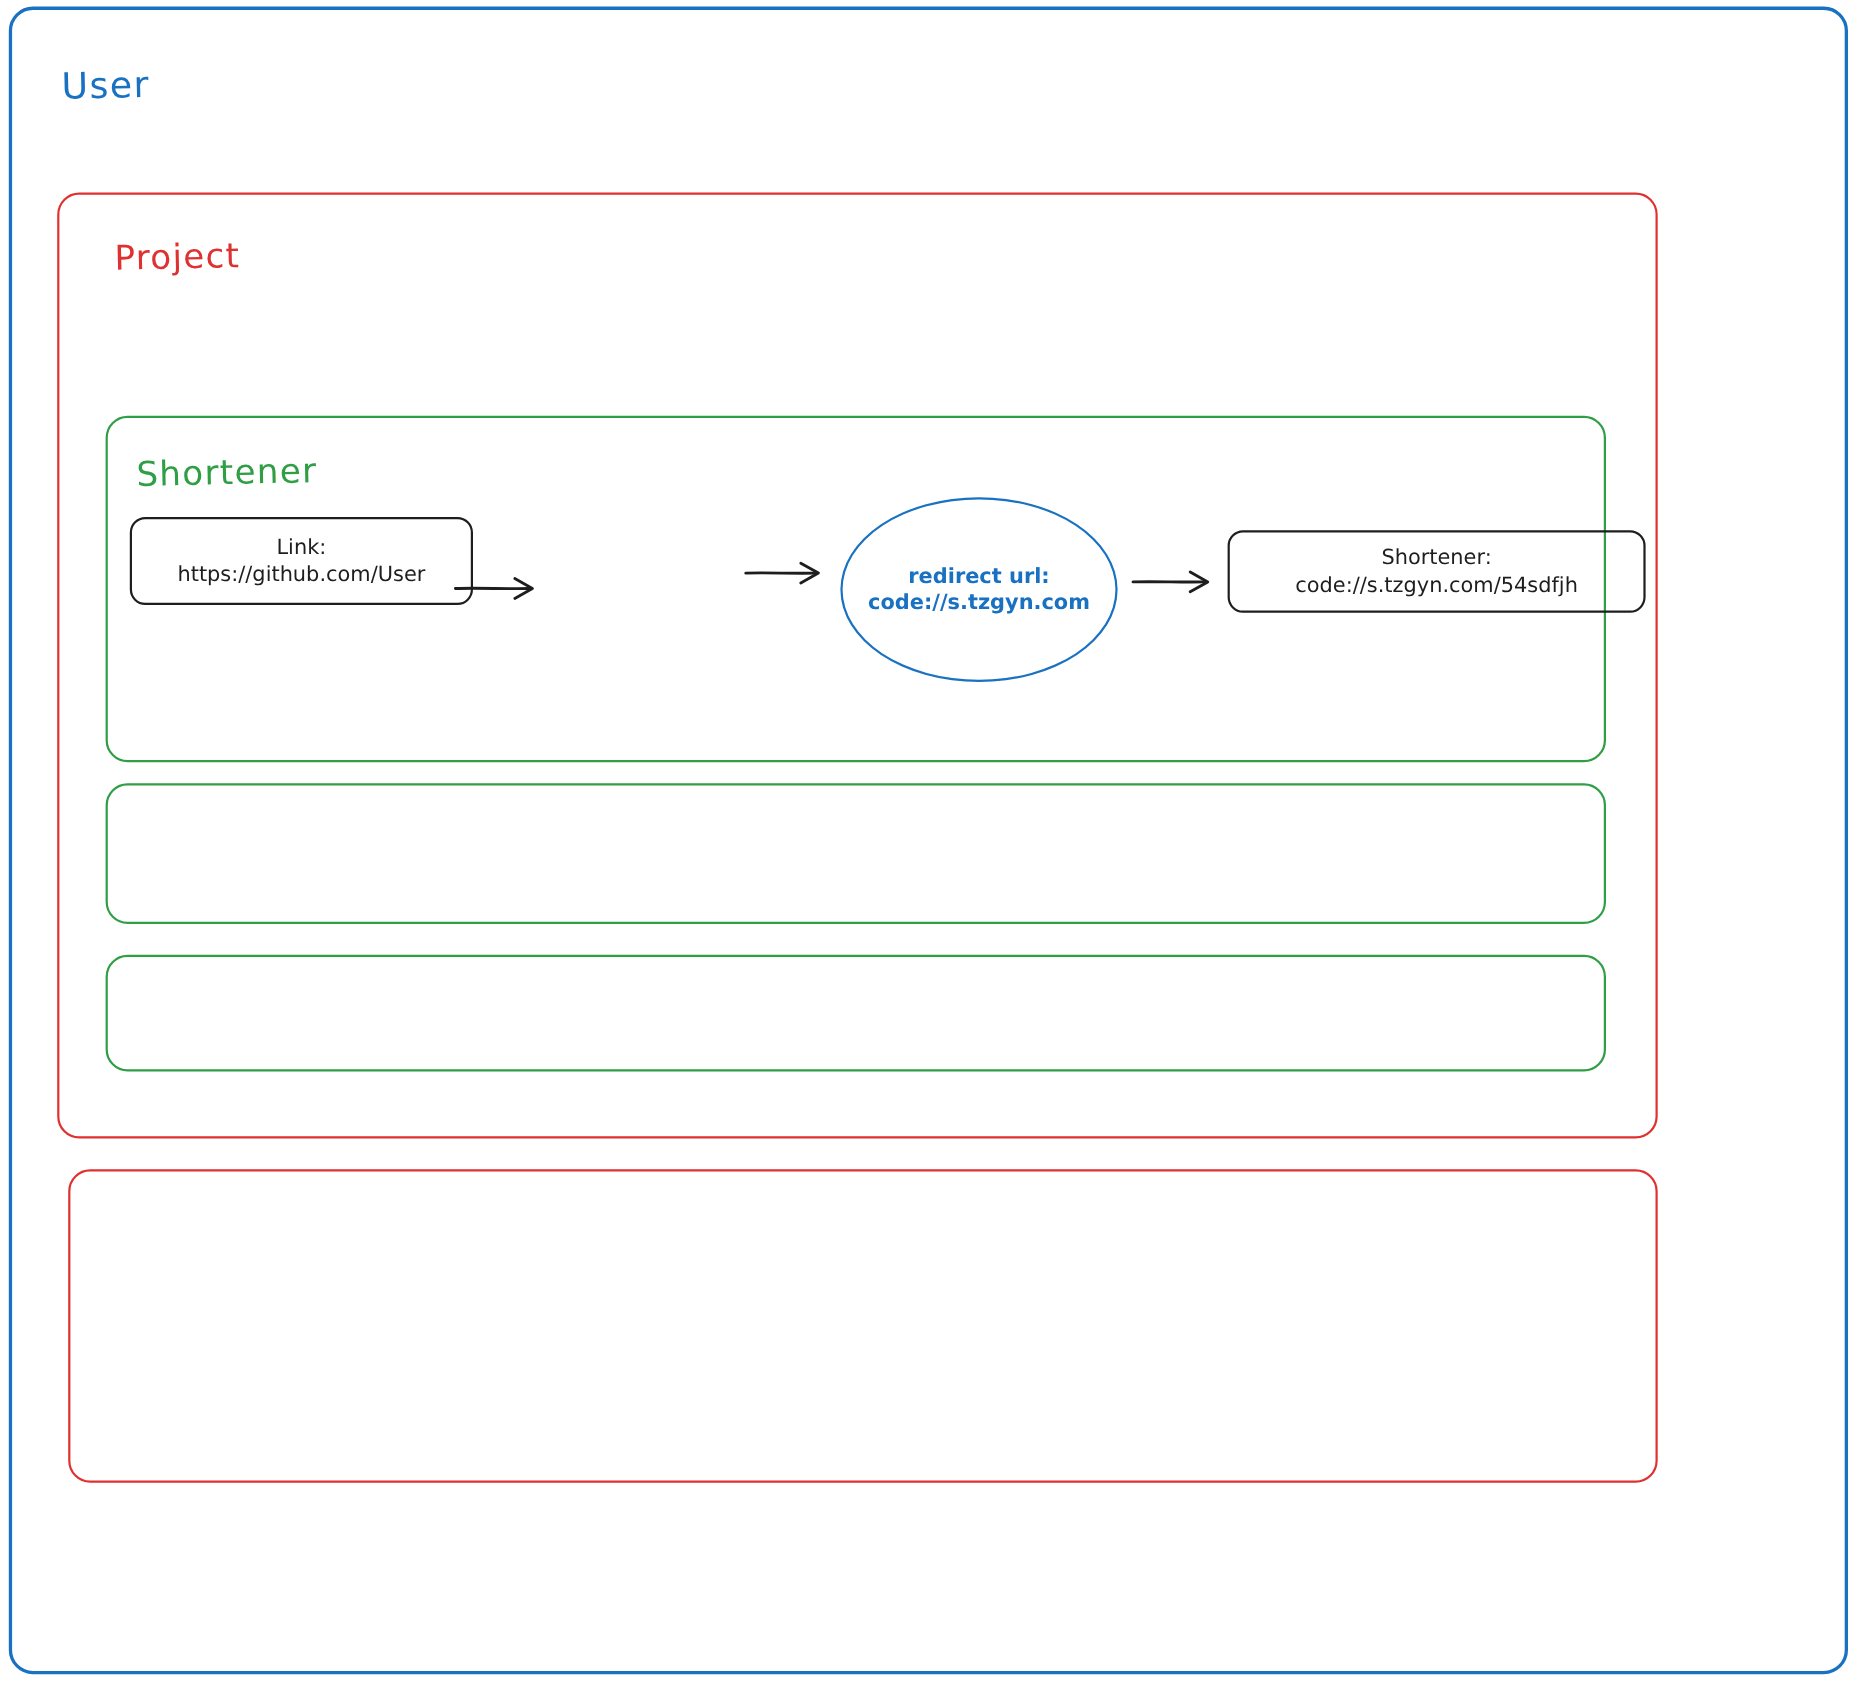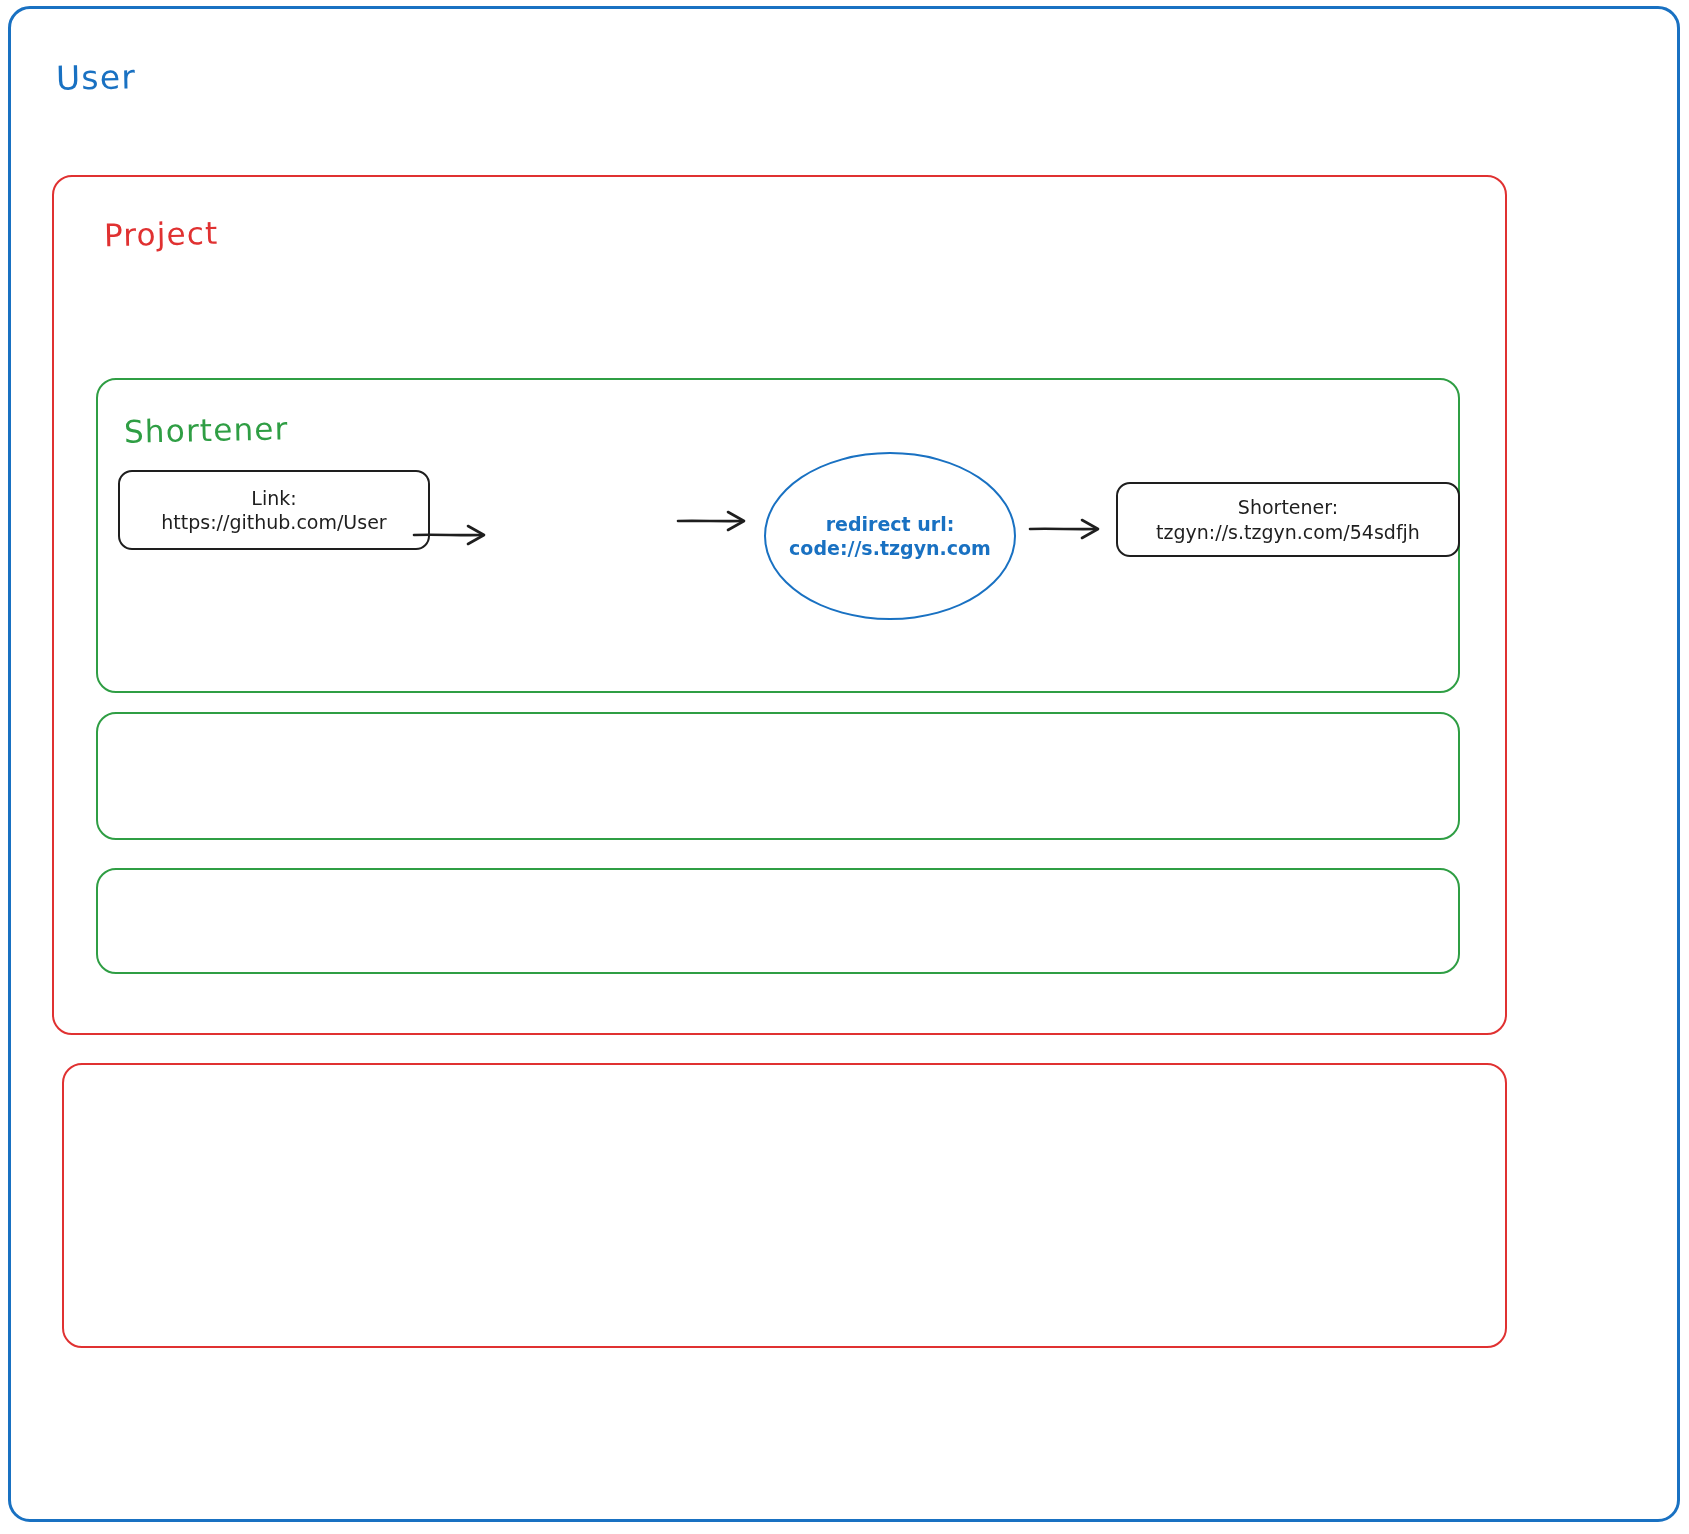--- a/index.html
+++ b/index.html
@@ -143,21 +143,21 @@
     left: 764px;
     top: 452px;
     width: 252px;
     height: 168px;
     border-radius: 50%;
     font-weight: bold;
   }
   #node-shortener-out {
     left: 1116px;
     top: 482px;
-    width: 344px;
+    width: 380px;
     height: 75px;
   }
   .node-line-1 { display:block; }
   .node-line-2 { display:block; }
 
   
   .arrow {
     position: absolute;
     height: 26px;
     pointer-events: none;
@@ -213,16 +213,16 @@
 
   <div class="arrow" id="arrow-3">
     <svg width="82" height="26" viewBox="0 0 82 26">
       <path d="M2 13 C 24 12.3, 46 13.6, 68 13" stroke="#1e1e1e" stroke-width="2.6" fill="none" stroke-linecap="round"></path>
       <path d="M54 4 L70 13 L54 22" stroke="#1e1e1e" stroke-width="2.6" fill="none" stroke-linecap="round" stroke-linejoin="round"></path>
     </svg>
   </div>
 
   <div class="node node-rect" id="node-shortener-out">
     <span class="node-line-1">Shortener:</span>
-    <span class="node-line-2">tzgyn://s.tzgyn.com/54sdfjh</span>
+    <span class="node-line-2">code://s.tzgyn.com/54sdfjh</span>
   </div>
 
 </div>
 
 </body></html>

